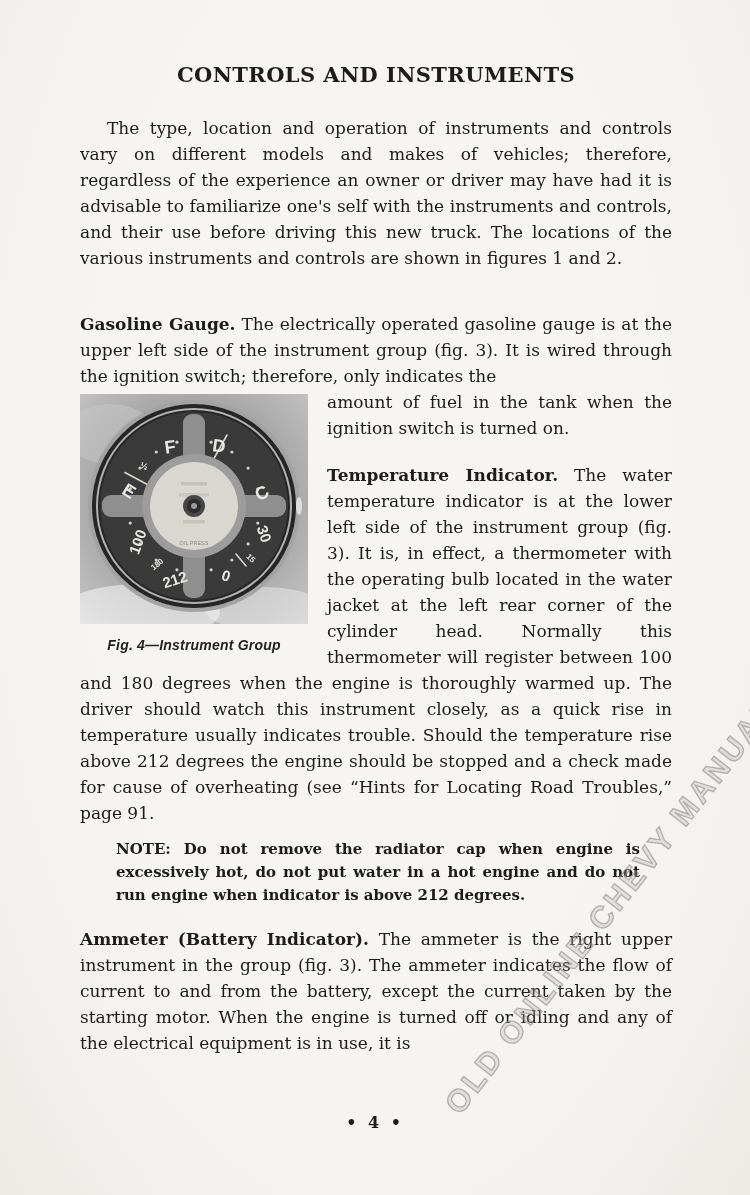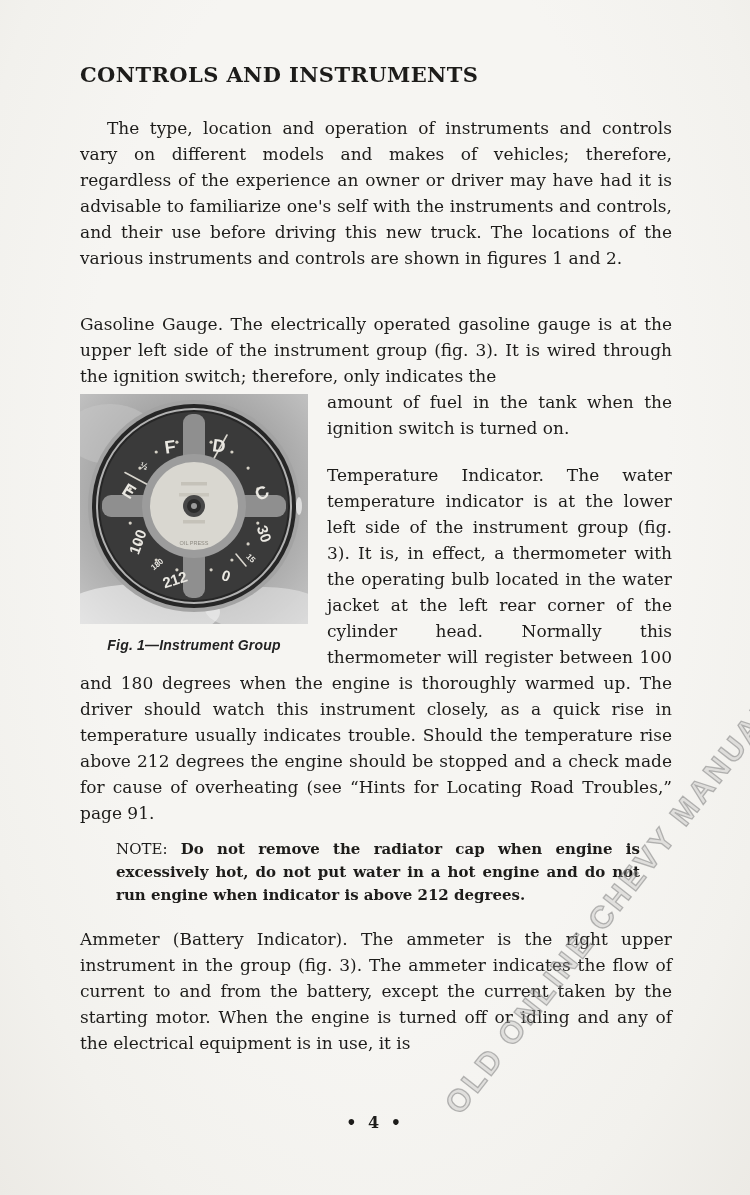--- a/index.html
+++ b/index.html
@@ -13,39 +13,40 @@
     font-family: "DejaVu Serif", "Liberation Serif", serif;
     overflow: hidden;
   }
   .content {
     position: absolute;
     left: 80px;
     top: 62px;
     width: 592px;
   }
   .title {
+    text-align: center;
     font-size: 21px;
     font-weight: bold;
     letter-spacing: 0.4px;
     margin: 0 0 28px 0;
   }
   .body-text {
     font-size: 17px;
     line-height: 26px;
     text-align: justify;
     margin: 0;
   }
   .intro { text-indent: 27px; margin-bottom: 40px; }
   .section-heading {
     text-align: center;
     font-size: 19px;
     font-weight: bold;
     margin: 0 0 22px 0;
   }
-  .lead { font-weight: normal; }
+  .lead { font-weight: bold; }
   .figure {
     float: left;
     width: 228px;
     margin: 5px 19px 6px 0;
   }
   .photo {
     width: 228px;
     height: 230px;
     display: block;
   }
@@ -182,21 +183,21 @@
           <circle cx="114" cy="112" r="44" fill="#d9d7d0"></circle>
           <rect x="101" y="88" width="26" height="3.5" fill="#c5c2b9"></rect>
           <rect x="99" y="99" width="30" height="3.5" fill="#c9c6bd"></rect>
           <rect x="103" y="126" width="22" height="3.5" fill="#c5c2b9"></rect>
           <text x="114" y="151" text-anchor="middle" font-size="5.5" fill="#8d8a82" font-family="Liberation Sans, sans-serif">OIL PRESS</text>
           <circle cx="114" cy="112" r="11" fill="#474747"></circle>
           <circle cx="114" cy="112" r="7" fill="#2b2b2b"></circle>
           <circle cx="114" cy="112" r="3" fill="#9a9a9a"></circle>
         </g>
       </svg>
-      <div class="caption">Fig. 1—Instrument Group</div>
+      <div class="caption">Fig. 4—Instrument Group</div>
     </div>
 
     <p class="body-text para-gap">amount of fuel in the tank when the ignition switch is turned on.</p>
 
     <p class="body-text temp-para"><span class="lead">Temperature Indicator.</span><span> The water temperature indicator is at the lower left side of the instrument group (fig. 3). It is, in effect, a thermometer with the operating bulb located in the water jacket at the left rear corner of the cylinder head. Normally this thermometer will register between 100 and 180 degrees when the engine is thoroughly warmed up. The driver should watch this instrument closely, as a quick rise in temperature usually indicates trouble. Should the temperature rise above 212 degrees the engine should be stopped and a check made for cause of overheating (see “Hints for Locating Road Troubles,” page 91.</span></p>
 
     <p class="note"><span class="lead">NOTE:</span><span> Do not remove the radiator cap when engine is excessively hot, do not put water in a hot engine and do not run engine when indicator is above 212 degrees.</span></p>
 
     <p class="body-text"><span class="lead">Ammeter (Battery Indicator).</span><span> The ammeter is the right upper instrument in the group (fig. 3). The ammeter indicates the flow of current to and from the battery, except the current taken by the starting motor. When the engine is turned off or idling and any of the electrical equipment is in use, it is</span></p>
 

